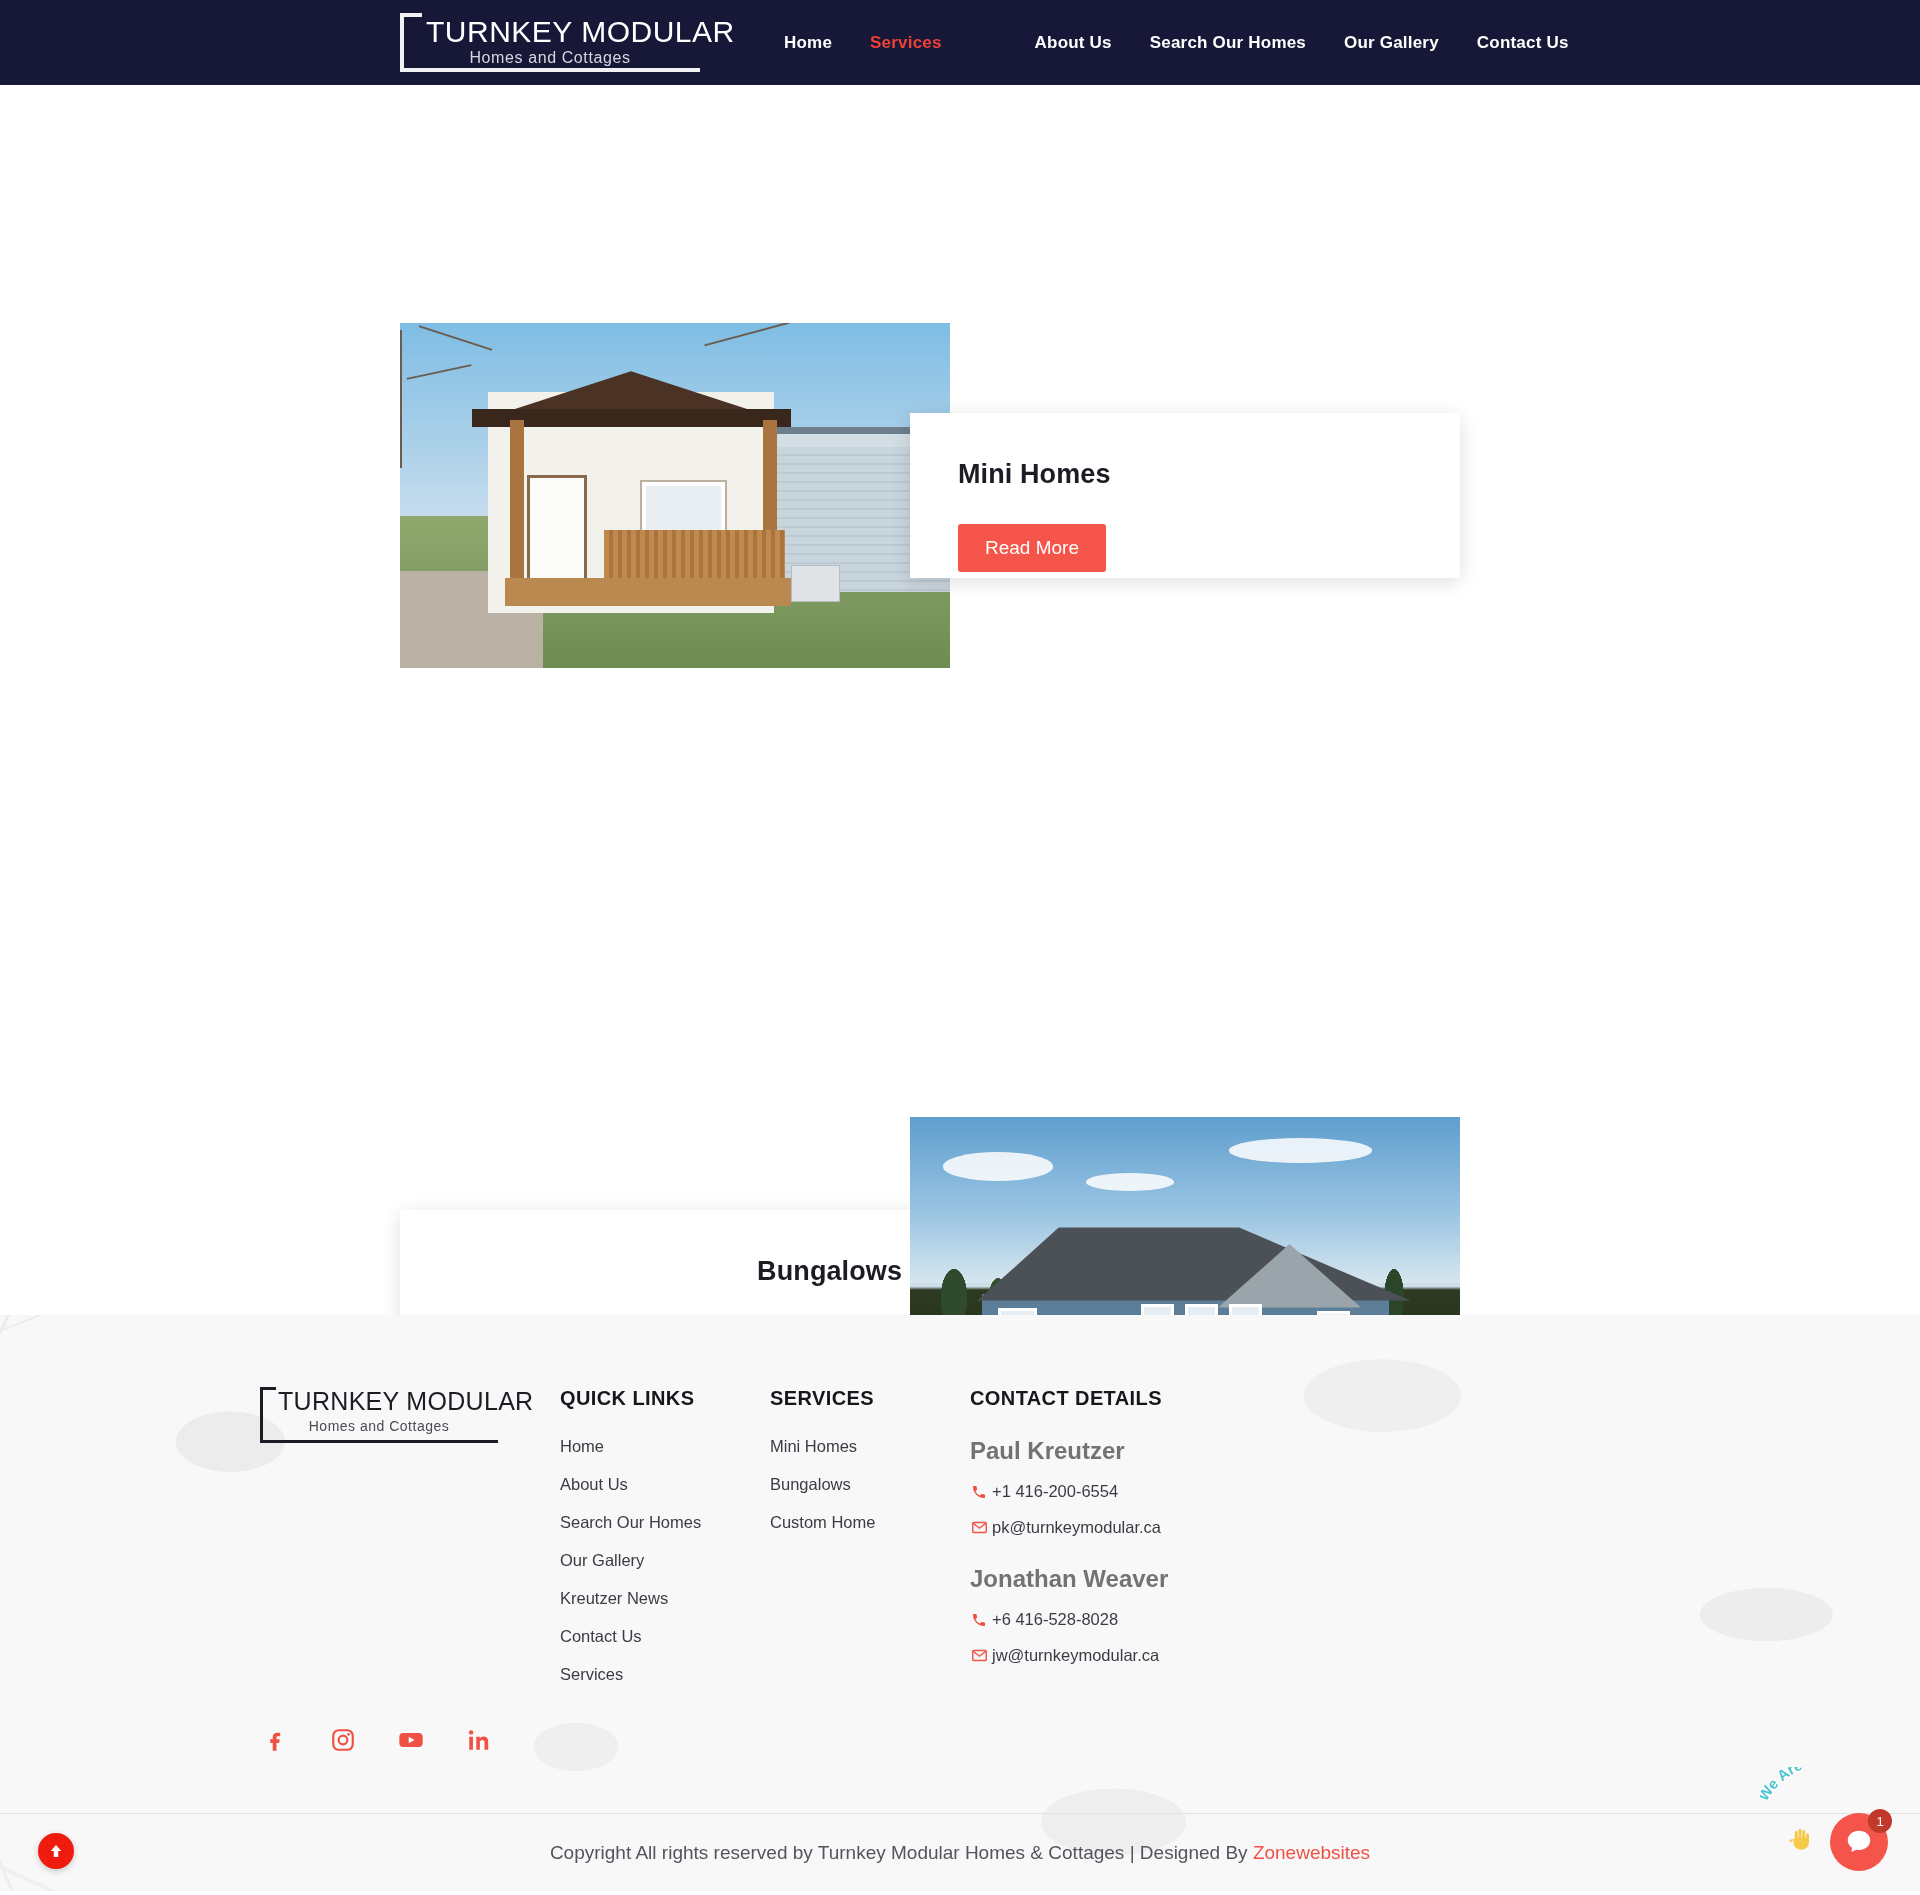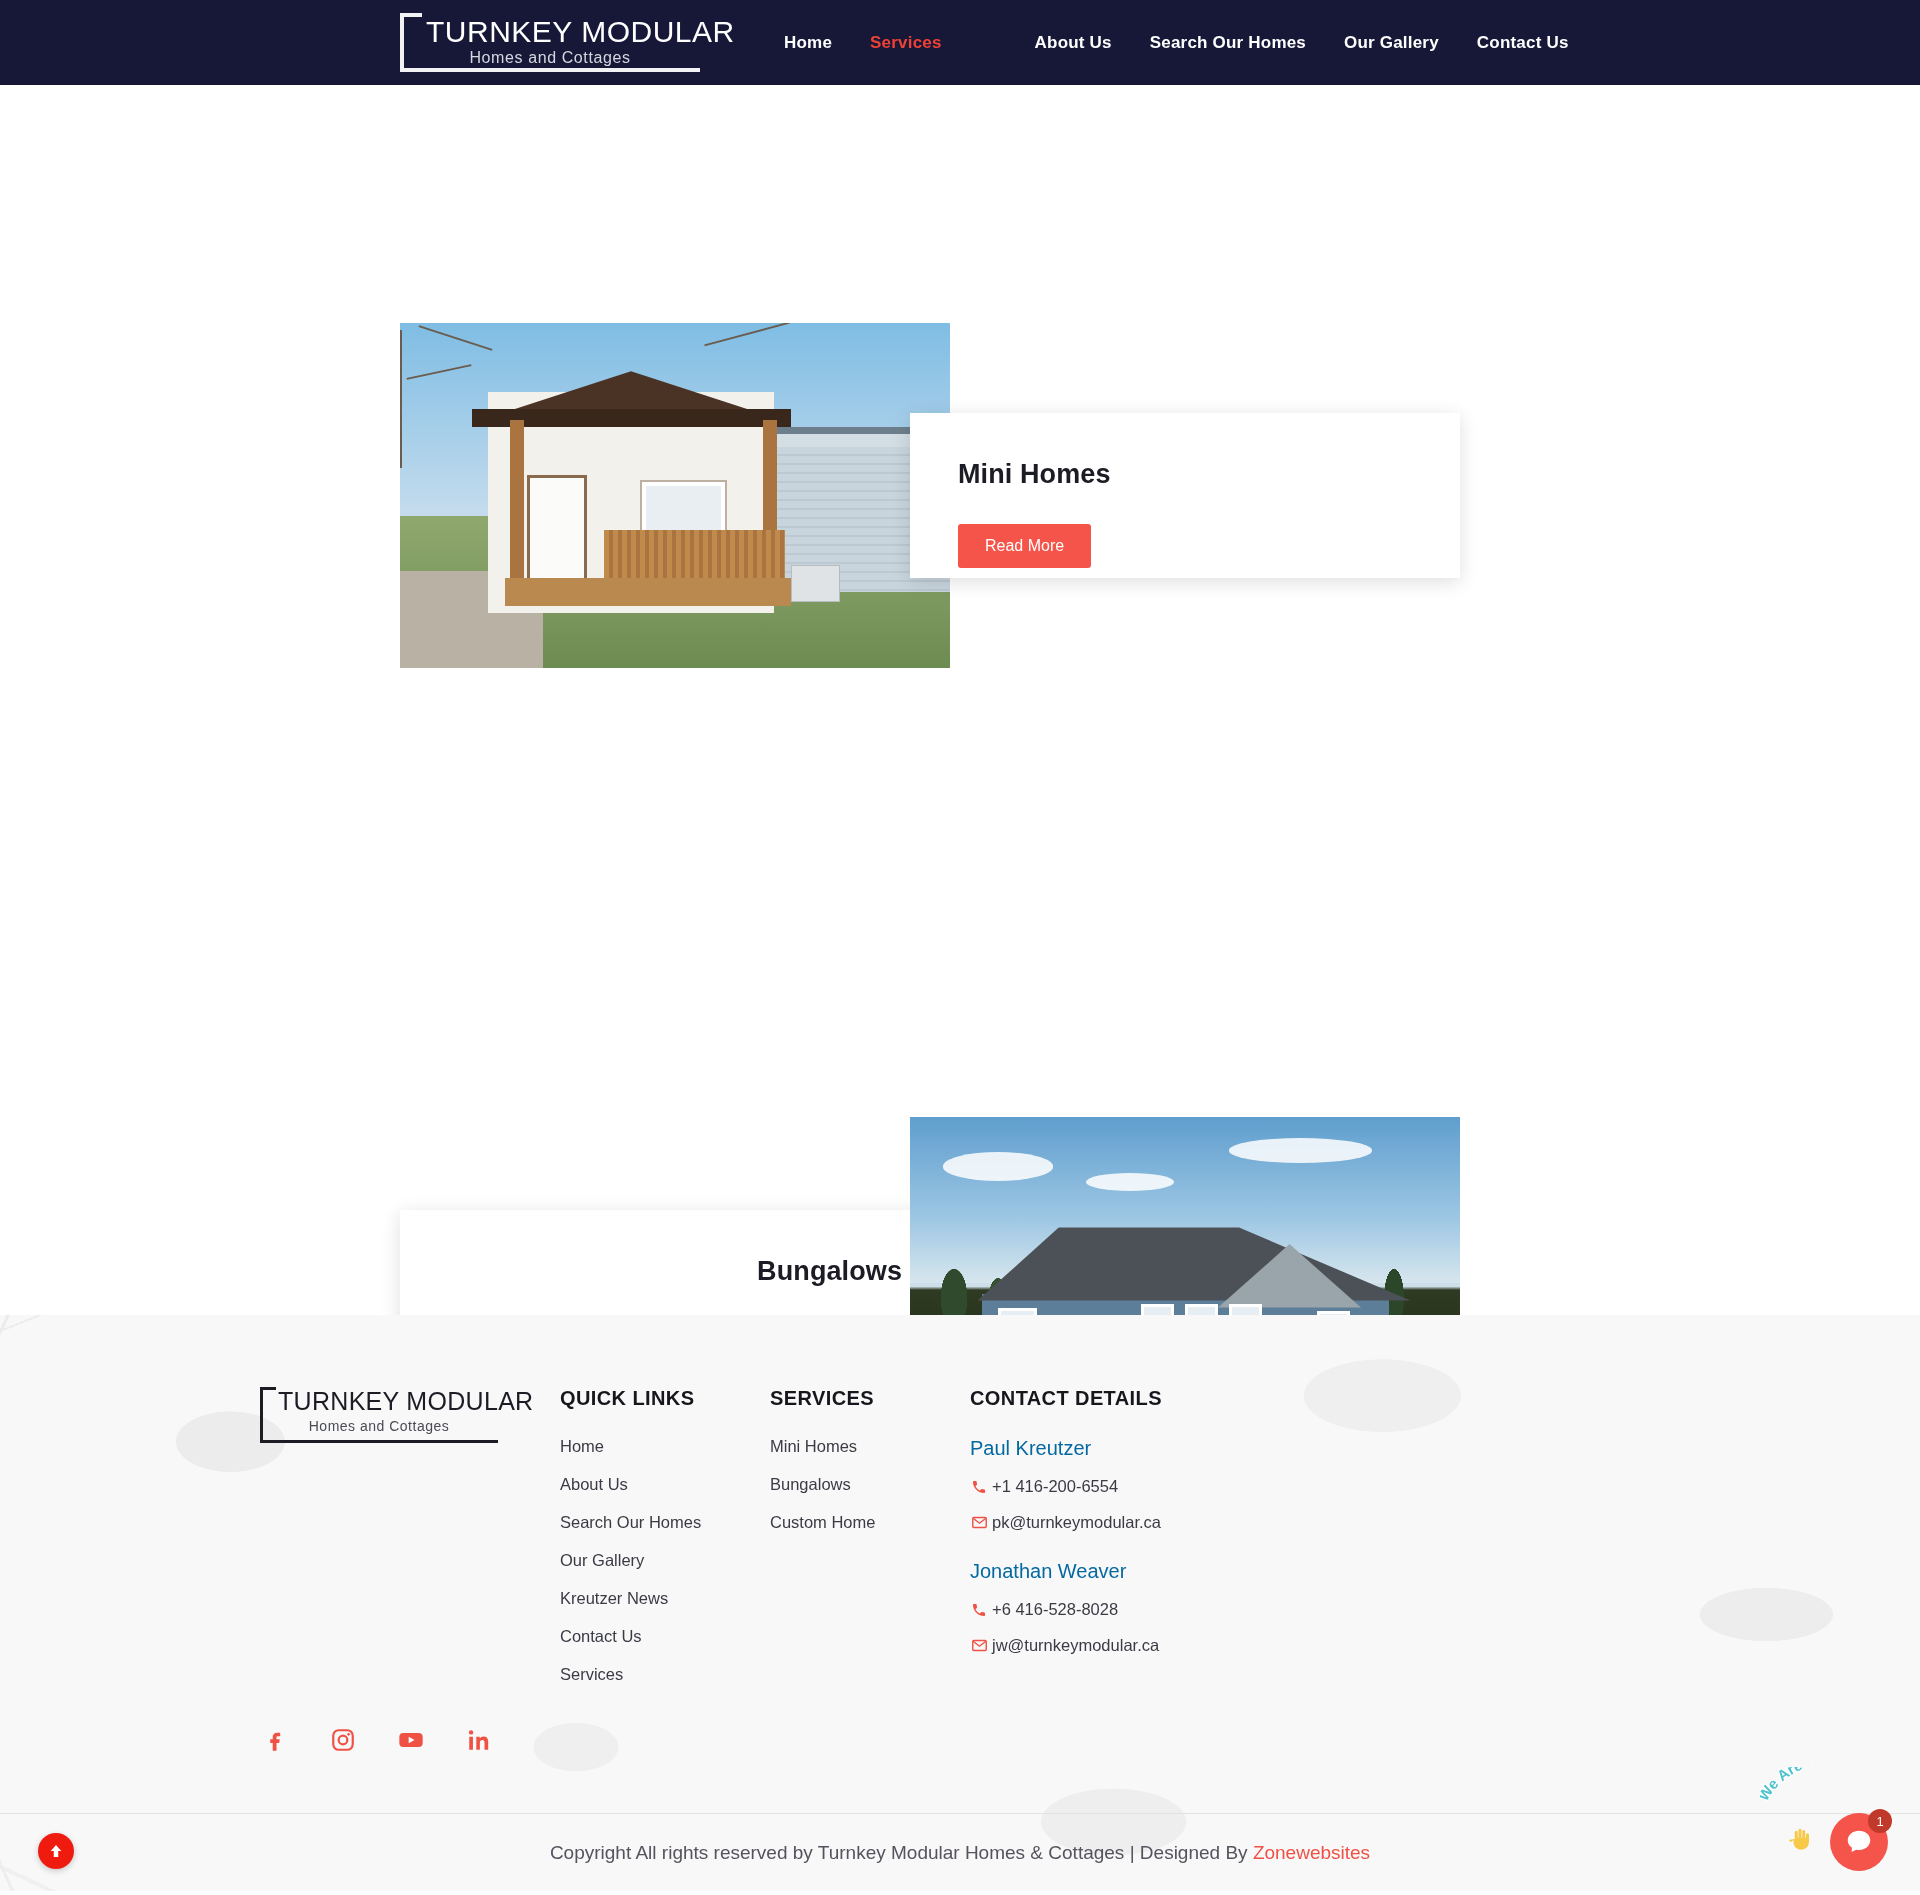--- a/index.html
+++ b/index.html
@@ -121,21 +121,21 @@
     font-size: 27px;
     font-weight: bold;
     color: #1c1c25;
     letter-spacing: 0.1px;
     margin-bottom: 34px;
   }
   .read-more {
     display: inline-block;
     background: #f4544a;
     color: #ffffff;
-    font-size: 16px;
+    font-size: 19px;
     padding: 13px 27px;
     border: none;
     border-radius: 3px;
     cursor: pointer;
     font-family: "Liberation Sans", sans-serif;
   }
 
   
   .r1-img { left: 400px; top: 163px; width: 550px; height: 345px; }
   .r1-card { left: 910px; top: 253px; width: 550px; height: 165px; }
@@ -240,21 +240,21 @@
   .f-logo-sub { position:absolute; left:0; top:31px; width:238px; text-align:center; font-size:14px; color:#4b4b55; letter-spacing:0.5px; }
 
   .f-about { font-size: 16.5px; line-height: 1.75; color: #42424c; }
 
   .f-heading {
     font-size: 20px; font-weight: bold; color: #16161c;
     letter-spacing: 0.4px; margin-bottom: 27px; text-transform: uppercase;
   }
   .f-link { display:block; font-size:16.5px; color:#3b3b45; text-decoration:none; margin-bottom:19px; cursor:pointer; }
 
-  .f-person { font-size:20px; font-weight:normal; color:#0369a1; margin-bottom:17px; }
+  .f-person { font-size:24px; font-weight:bold; color:#737373; margin-bottom:17px; }
   .f-person.second { margin-top: 28px; }
   .f-contact-line { display:flex; align-items:center; gap:4px; margin-bottom:17px; font-size:16.5px; color:#3b3b45; }
   .f-contact-line .ic { width:18px; height:18px; flex:0 0 18px; color:#ef5145; display:flex; align-items:center; justify-content:center; }
 
   .f-socials { position:relative; width:1400px; margin:22px auto 0; display:flex; gap:38px; padding-left:0; padding-bottom:58px; }
   .f-social { width:30px; height:30px; color:#ef5145; display:flex; align-items:center; justify-content:center; cursor:pointer; }
 
   .footer-bottom {
     position: relative;
     width: 1920px;

